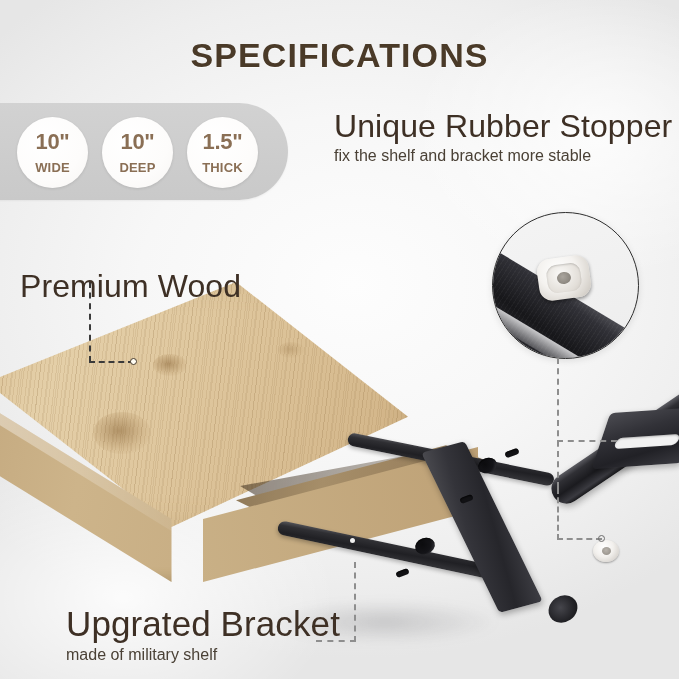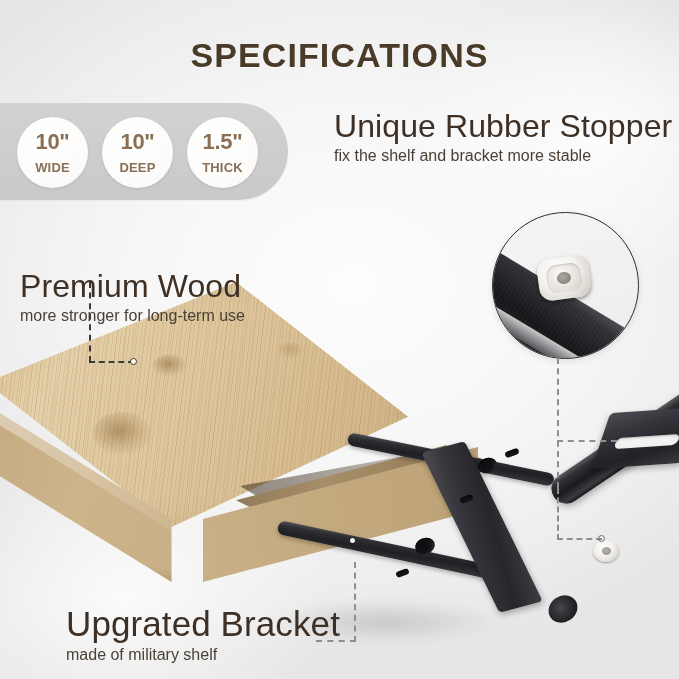--- a/index.html
+++ b/index.html
@@ -432,21 +432,20 @@
 
   <div class="lead soft h" style="left:557px; top:440px; width:60px;"></div>
 
   <div class="callout" id="co-stopper">
     <div class="head">Unique Rubber Stopper</div>
     <div class="sub">fix the shelf and bracket more stable</div>
   </div>
 
   <div class="callout" id="co-wood">
     <div class="head">Premium Wood</div>
-    <div class="sub">more stronger for long-term use</div>
   </div>
 
   <div class="callout" id="co-bracket">
     <div class="head">Upgrated Bracket</div>
     <div class="sub">made of military shelf</div>
   </div>
 
 </div>
 
 </body></html>

